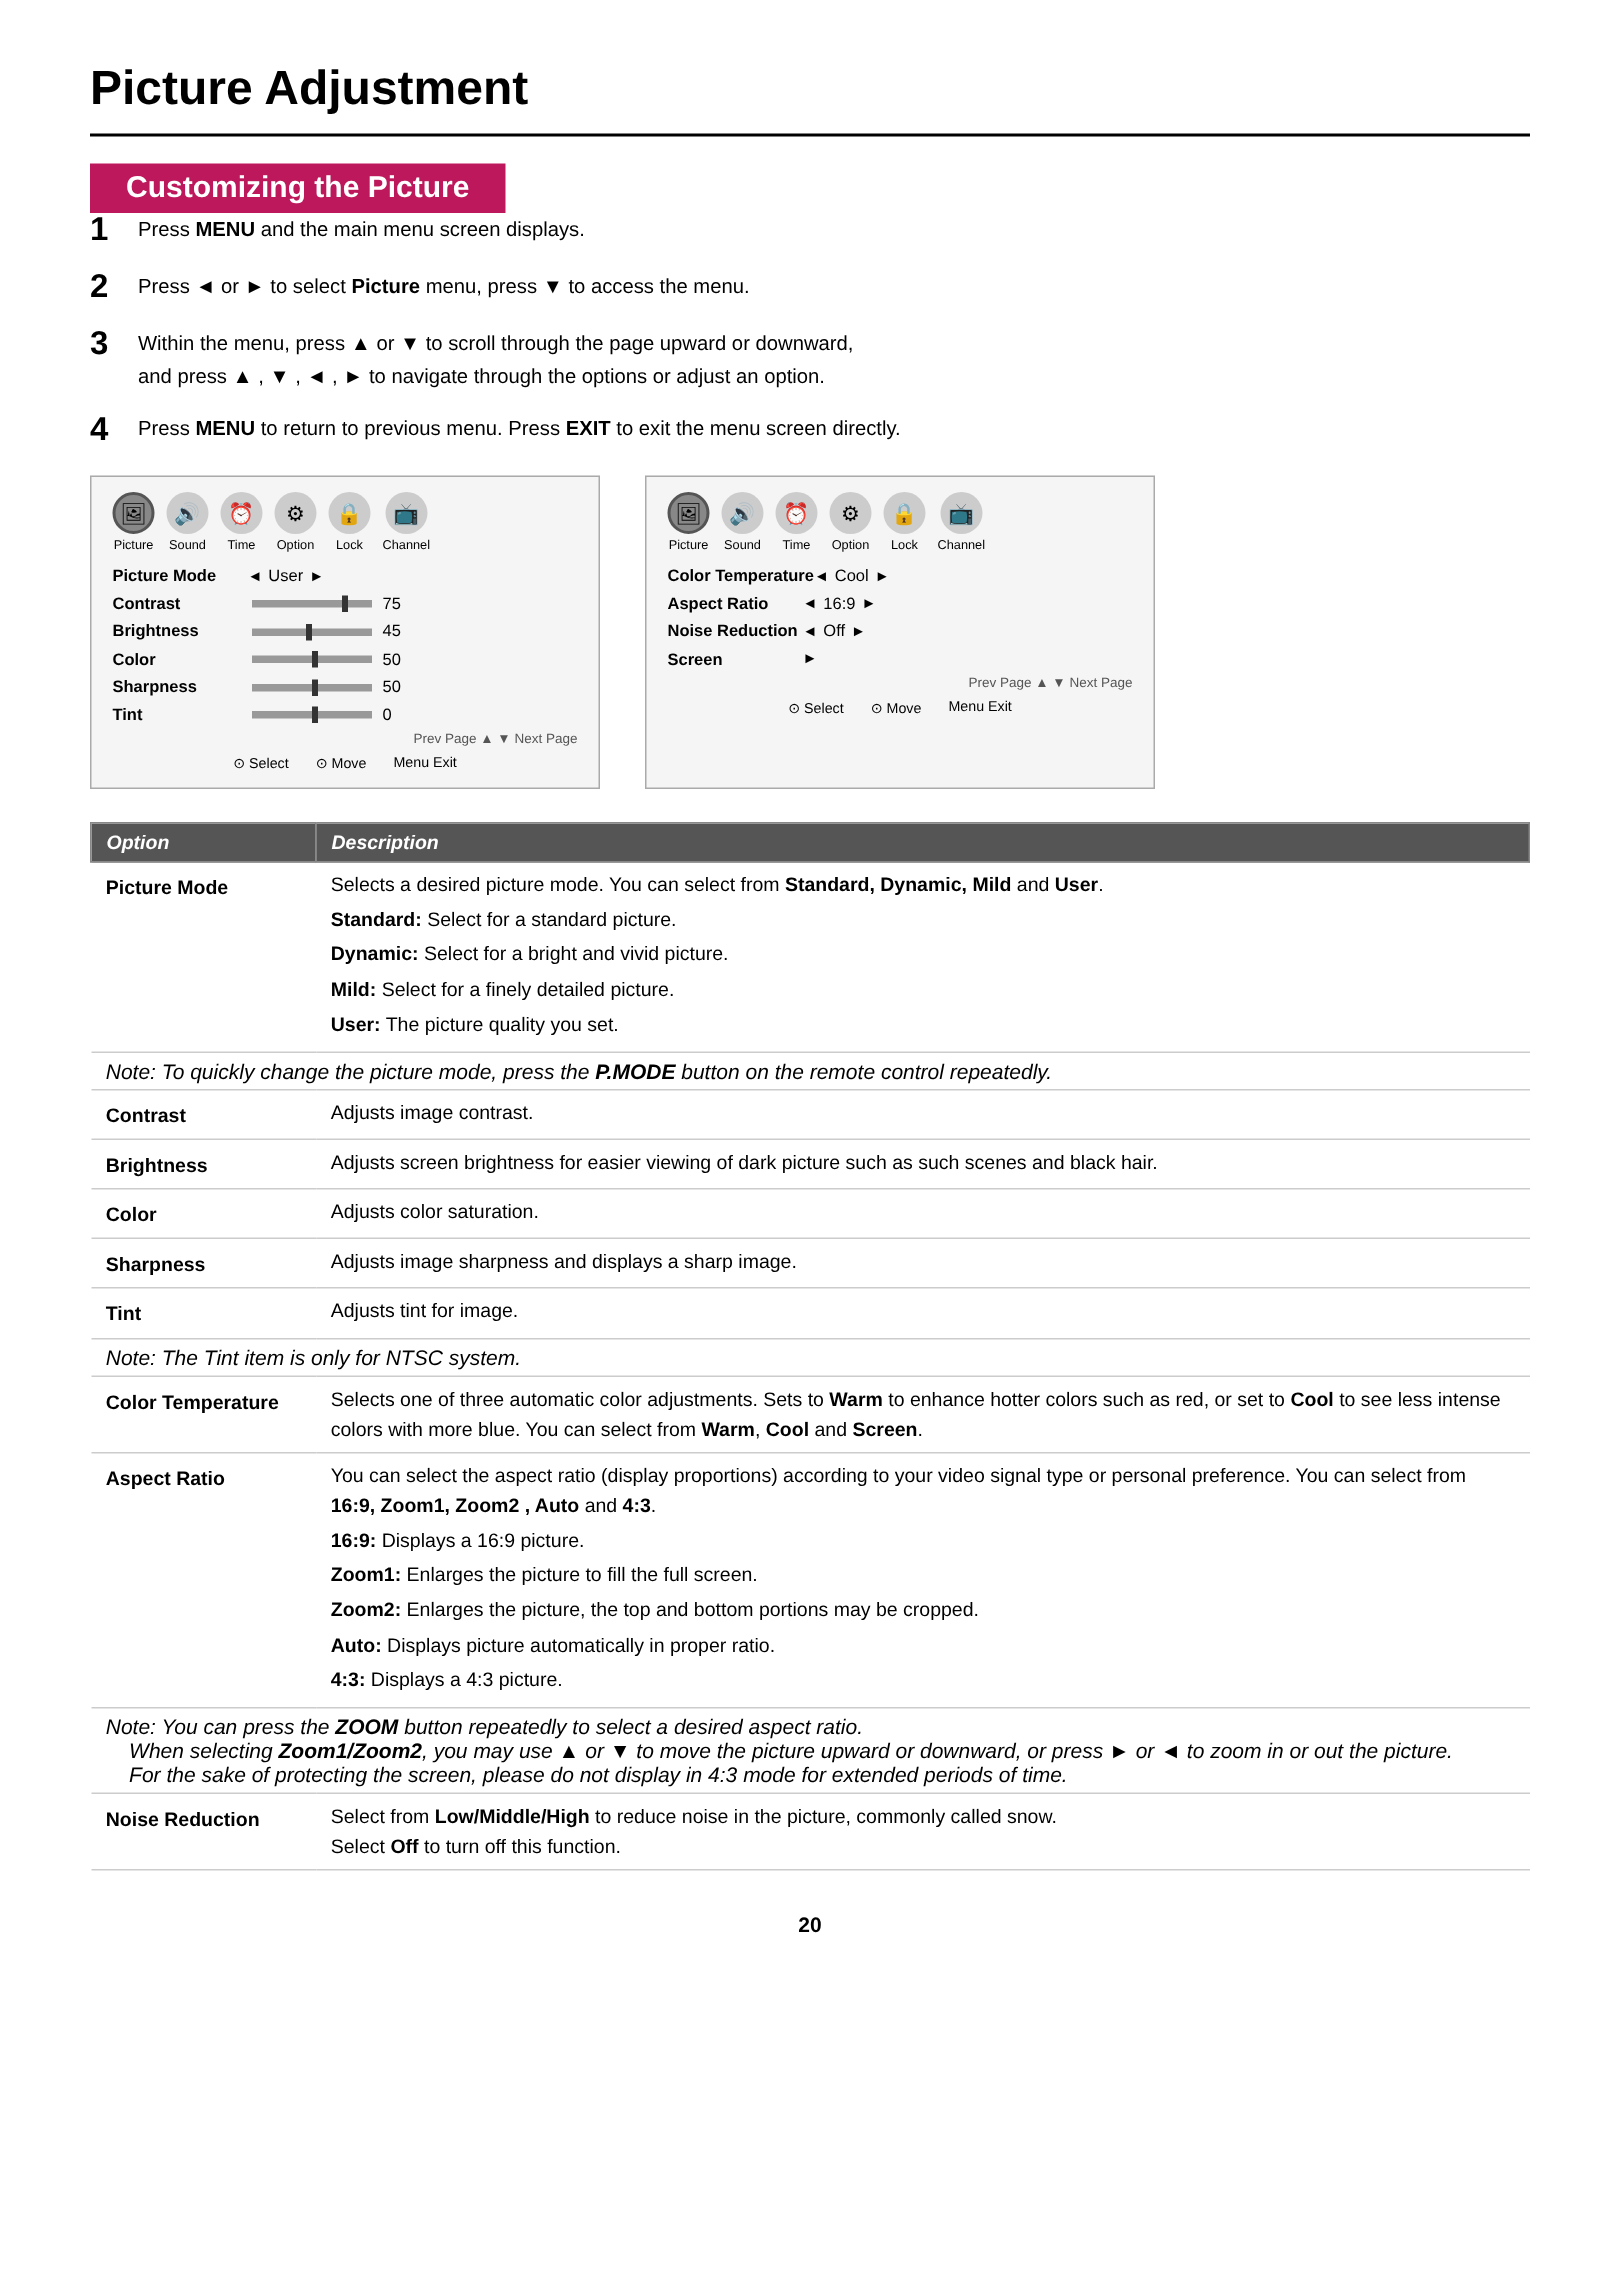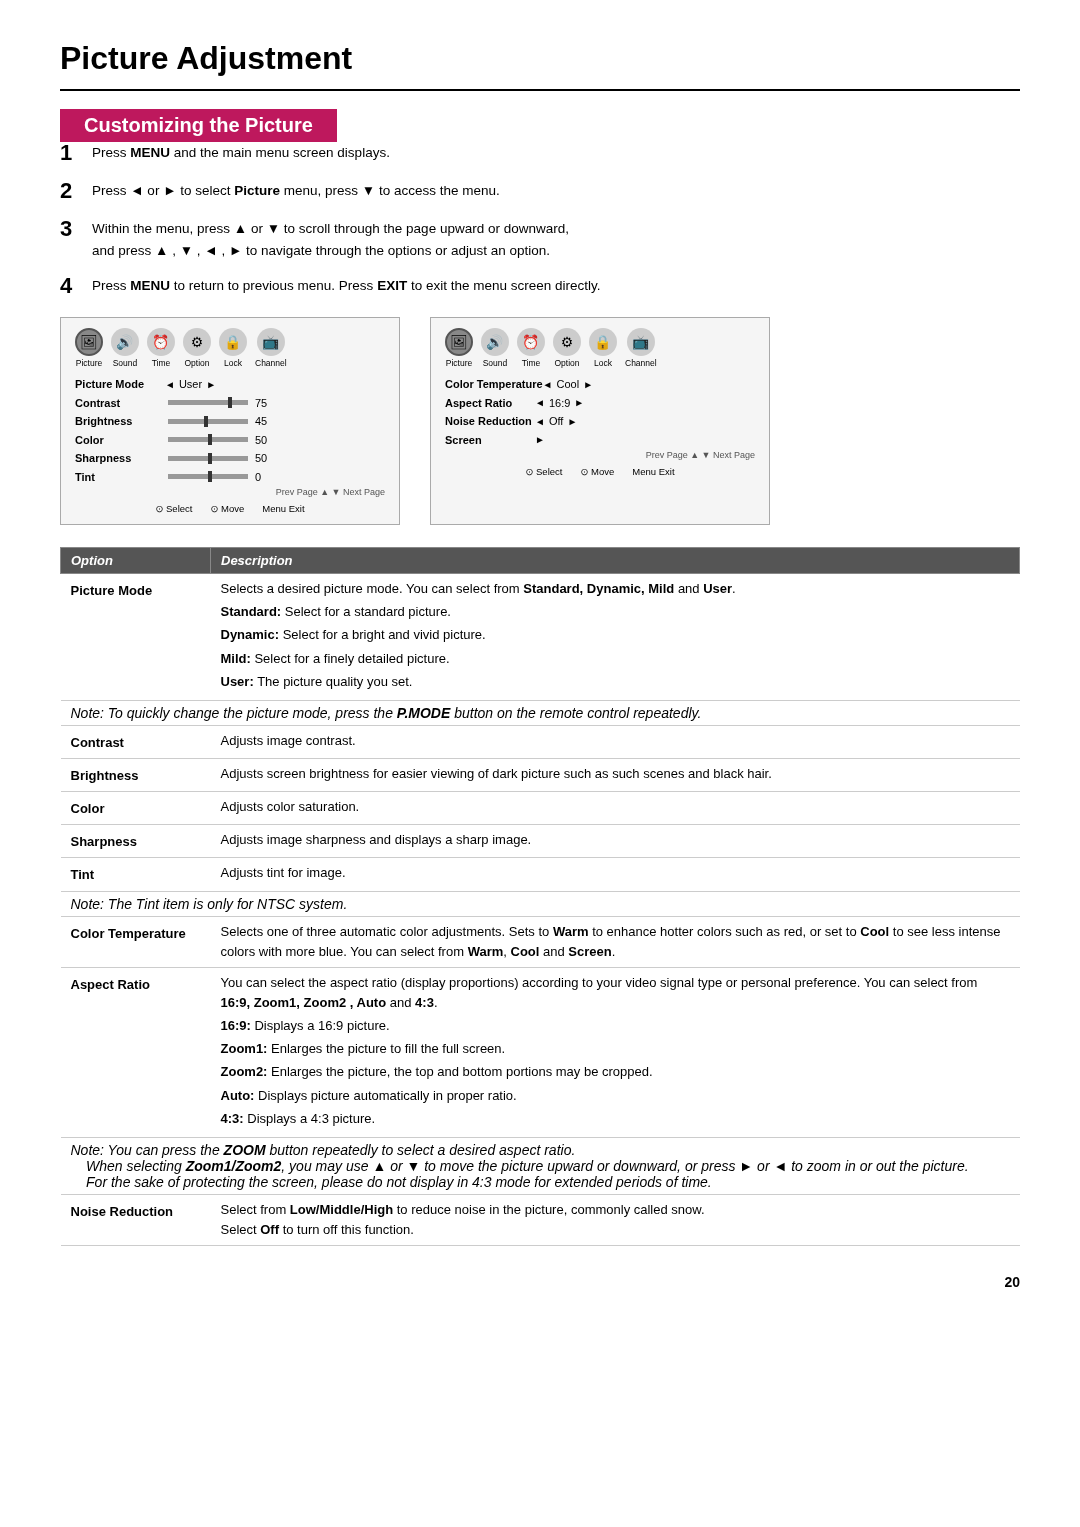--- a/index.html
+++ b/index.html
@@ -172,21 +172,21 @@
     .option-table .note-row td {
       padding: 4px 10px;
       font-size: 14px;
       font-style: italic;
       border-bottom: 1px solid #ccc;
     }
     .option-table .data-row td p {
       margin-bottom: 3px;
     }
     .page-num {
-      text-align: right;
+      text-align: center;
       font-size: 14px;
       margin-top: 28px;
       font-weight: bold;
     }
   </style>
 </head>
 <body>
 
 
 

